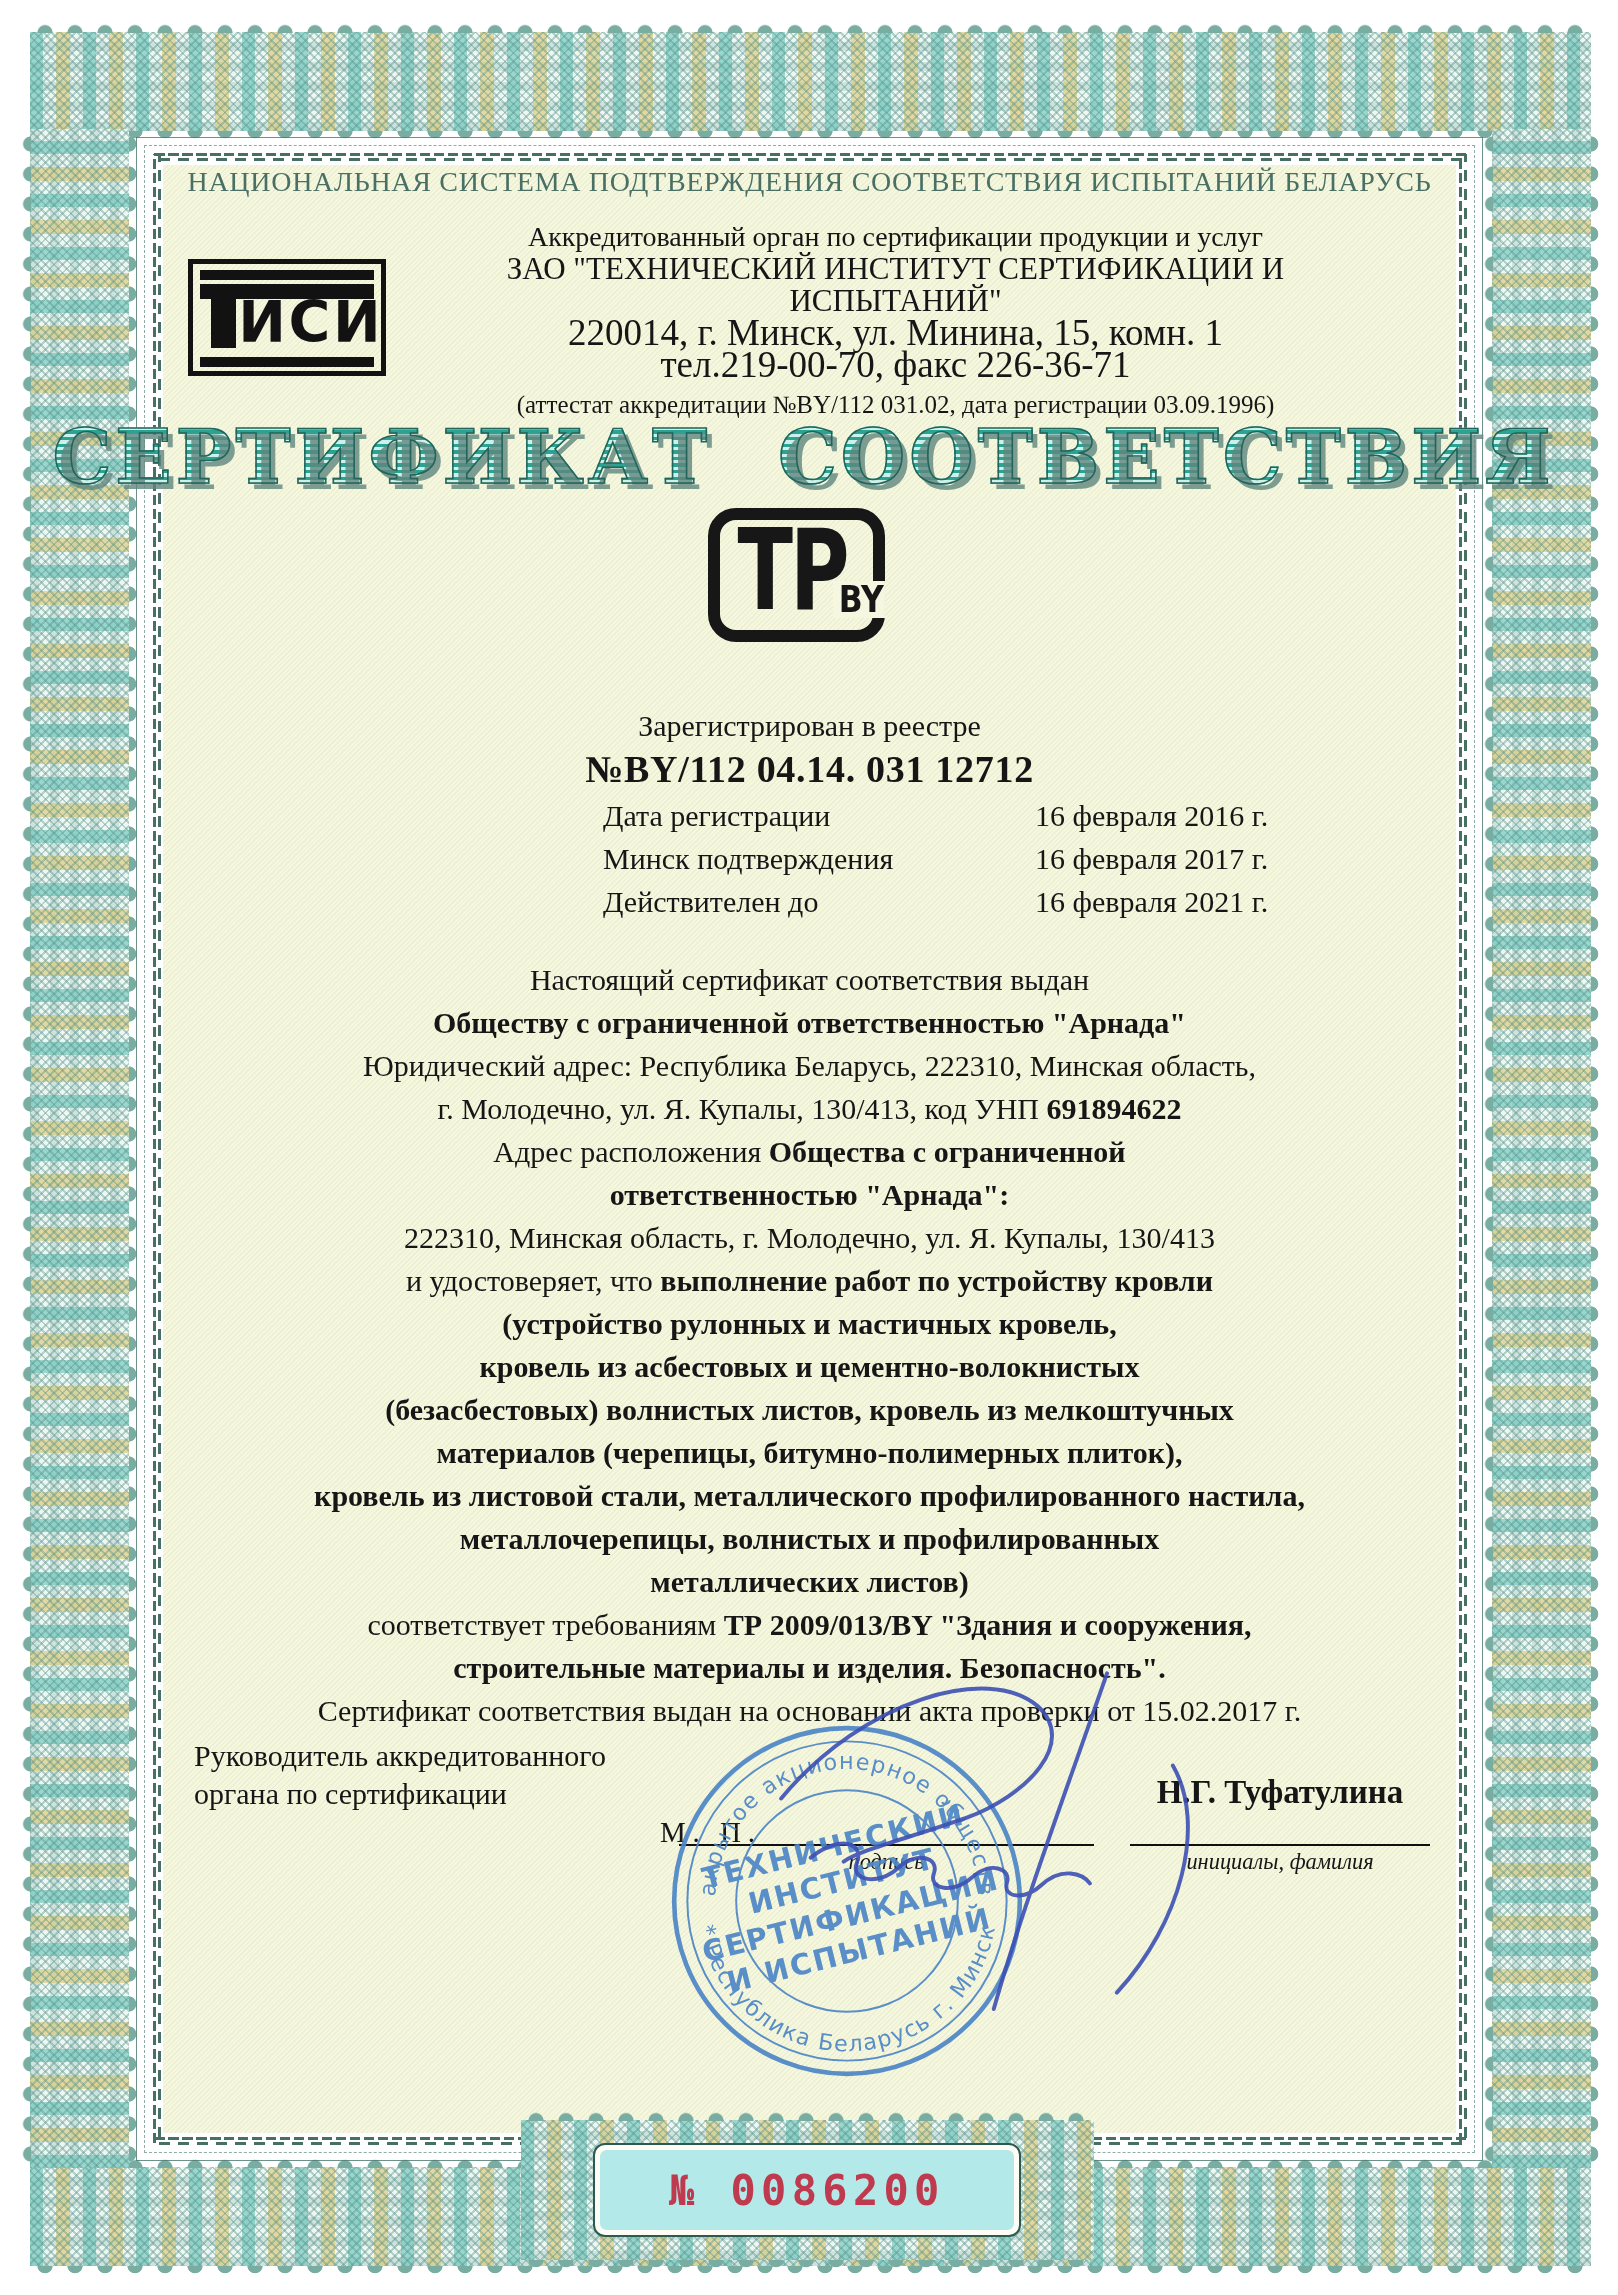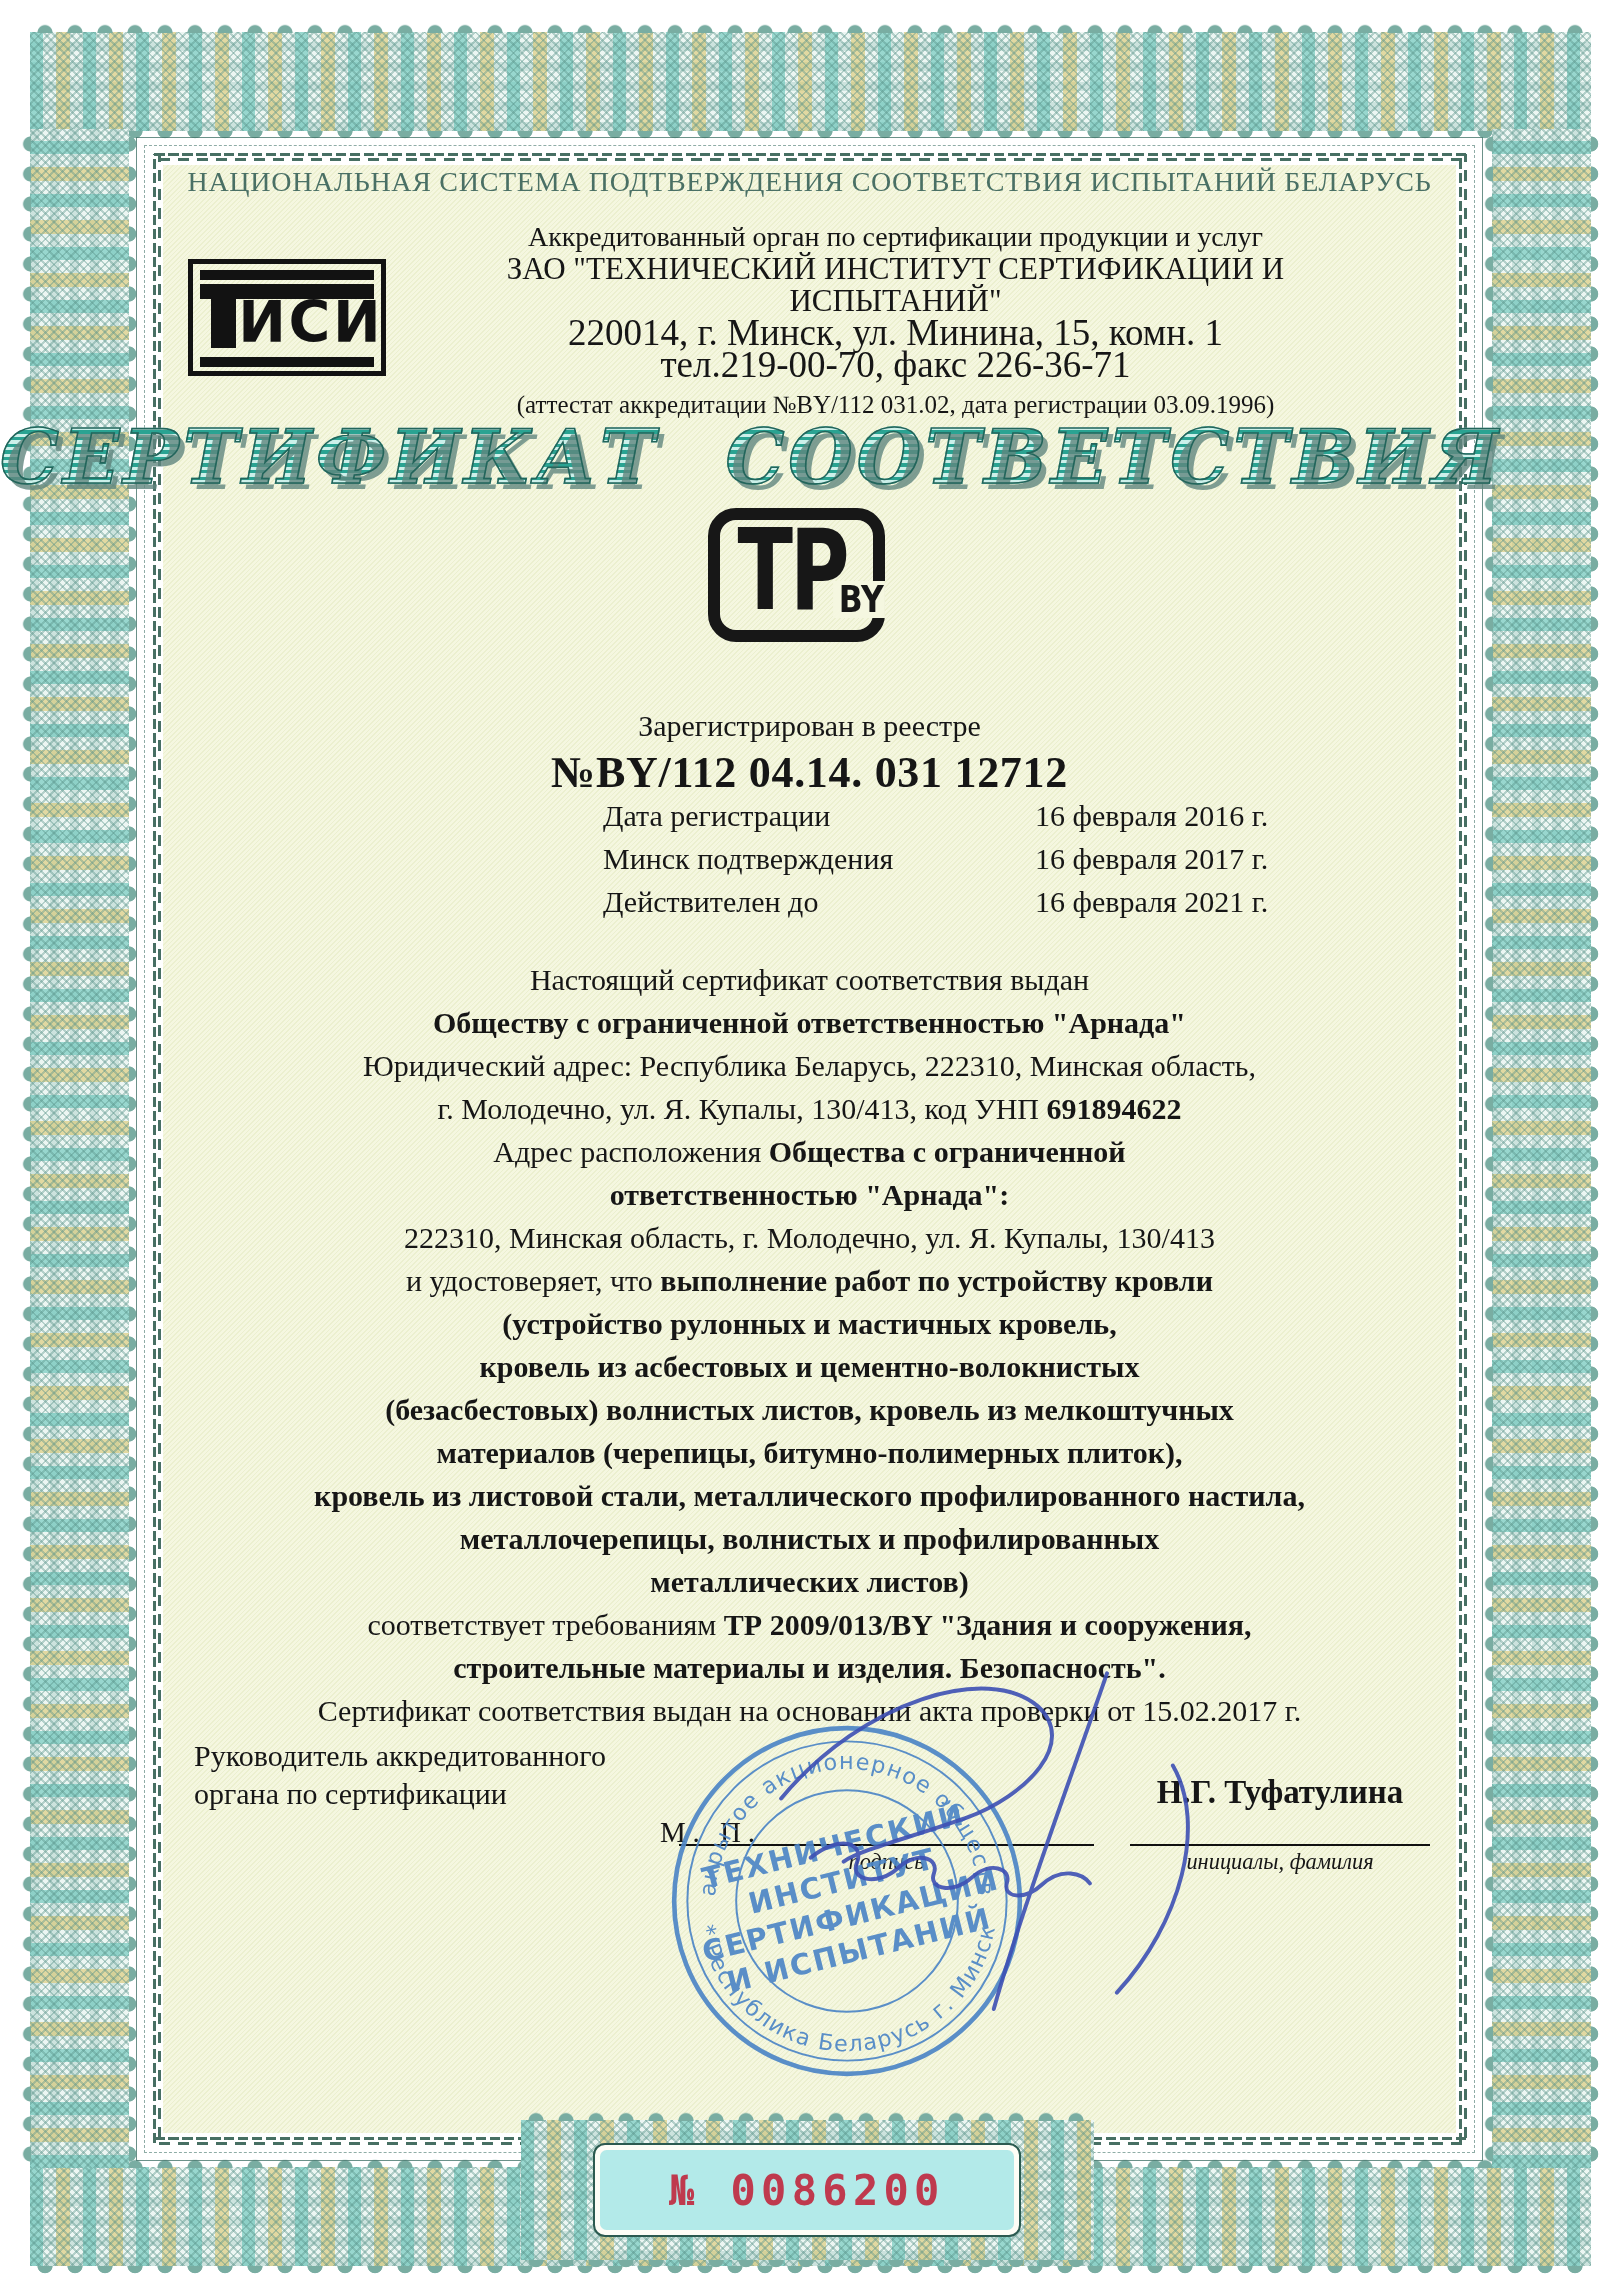--- a/index.html
+++ b/index.html
@@ -75,43 +75,43 @@
   .isi-top{margin:6px 7.2px 0;height:10px;background:#121212;}
   .isi-tbar{margin:4px 7.2px 0;height:15px;background:#121212;}
   .isi-row{position:relative;height:58px;margin:0 7.2px;}
   .isi-stem{position:absolute;left:11.2px;top:0;width:25px;height:49px;background:#121212;}
   .isi-letters{position:absolute;left:38px;right:0;top:-5.3px;text-align:right;
       font-family:"DejaVu Sans",sans-serif;font-weight:bold;font-size:57px;line-height:57px;
       letter-spacing:2.6px;color:#121212;}
   .isi-bottom{margin:0 7.2px;height:10px;background:#121212;}
 
   
-  .title{position:absolute;top:414px;left:0;right:12px;text-align:left;
+  .title{position:absolute;top:414px;left:0;right:12px;text-align:center;
       font-family:"DejaVu Serif",serif;font-weight:700;font-size:74px;
       letter-spacing:4px;word-spacing:37px;
       background:repeating-linear-gradient(to bottom,#ccf0ea 0 3.3px,#2aa392 3.3px 6.6px);
       -webkit-background-clip:text;background-clip:text;
       -webkit-text-fill-color:transparent;
       -webkit-text-stroke:1.6px #23655b;
-      text-shadow:5.3px 6px 0 rgba(96,134,126,.8);font-style:italic;}
+      text-shadow:5.3px 6px 0 rgba(96,134,126,.8);}
 
   
   .tp{position:absolute;left:708px;top:508px;width:177px;height:134px;
       border:12.5px solid #171717;border-radius:28px;box-sizing:border-box;}
   .tp-tr{position:absolute;left:-9.2px;right:0;top:50%;text-align:center;
       font-family:"DejaVu Sans",sans-serif;font-weight:bold;font-size:113px;line-height:1;
       letter-spacing:-4px;color:#171717;transform:translateY(-54%) scaleX(.72);}
   .tp-by{position:absolute;right:-12px;bottom:12px;background:#f5f7e0;
       padding:0 1.3px 0 6.6px;font-family:"DejaVu Sans",sans-serif;font-weight:bold;
       font-size:37px;line-height:1;color:#171717;transform:scaleX(.85);transform-origin:right;}
 
   
   .reg-label{position:absolute;top:709px;left:0;right:0;text-align:center;font-size:30px;}
   .reg-number{position:absolute;top:747px;left:0;right:0;text-align:center;
-      font-size:44px;font-weight:bold;letter-spacing:0.7px;}
+      font-size:38px;font-weight:bold;letter-spacing:0.7px;}
   .dates{position:absolute;left:603px;top:799px;}
   .date-row{display:flex;height:43px;align-items:baseline;font-size:30px;}
   .date-label{width:432px;}
 
   
   .cert-body{position:absolute;top:963px;left:165px;right:165px;text-align:center;}
   .body-line{height:43px;font-size:30px;white-space:nowrap;}
 
   
   .sig-left{position:absolute;left:194px;top:1737px;font-size:30px;line-height:38px;}

